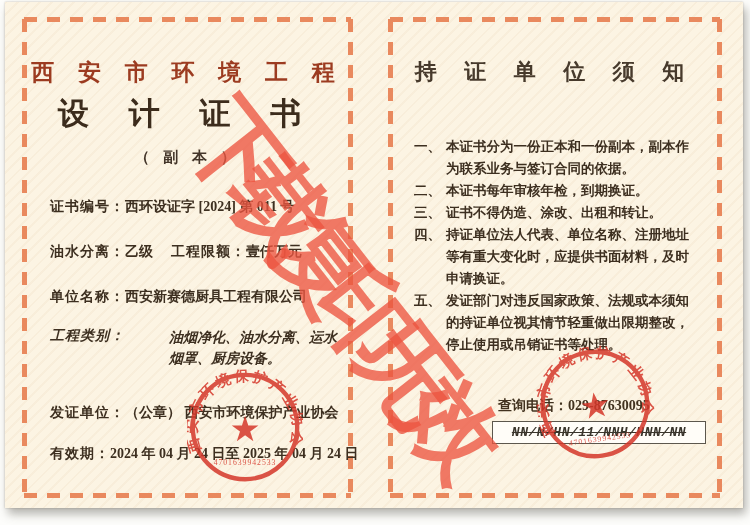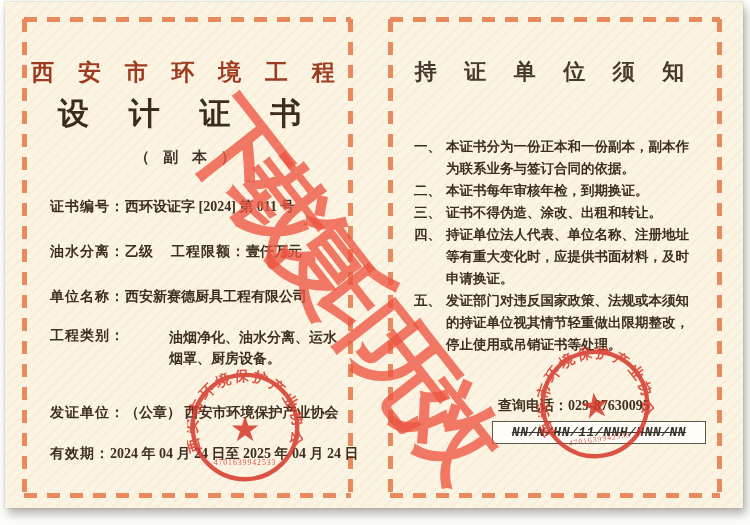--- a/index.html
+++ b/index.html
@@ -25,21 +25,21 @@
   .org-title { position:absolute; top:40px; left:0; right:0; text-align:center;
     font-size:23px; font-weight:bold; letter-spacing:9px; color:#9c3b20; }
   .doc-title { position:absolute; top:76px; left:0; right:0; text-align:center;
     font-size:31px; font-weight:bold; letter-spacing:16px; color:#3c2c1c; }
   .subtitle  { position:absolute; top:131px; left:0; right:0; text-align:center;
     font-size:15px; letter-spacing:5px; color:#44362a; font-weight:700; }
 
   .row { position:absolute; left:28px; right:8px; font-size:14px; font-weight:600;
     color:#3d2f20; white-space:nowrap; }
   .row .lbl { letter-spacing:1px; }
-  .row.flexrow { display:flex; white-space:normal; }
+  .row.flexrow { display:flex; white-space:normal;font-style:italic; }
   .row.flexrow .lbl { flex:0 0 auto; }
   .row.flexrow .val { flex:0 1 auto; max-width:218px; line-height:21px;margin-left:44px; }
   .gap { display:inline-block; width:18px; }
 
   .r-title { position:absolute; top:40px; left:0; right:0; text-align:center;
     font-size:22px; font-weight:bold; letter-spacing:11px; color:#473a2c; }
   .notices { position:absolute; top:119px; left:26px; width:292px;
     font-size:13.5px; line-height:22px; color:#3d2f20; font-weight:600; }
   .notice { display:flex; }
   .notice .num { flex:0 0 32px; }

